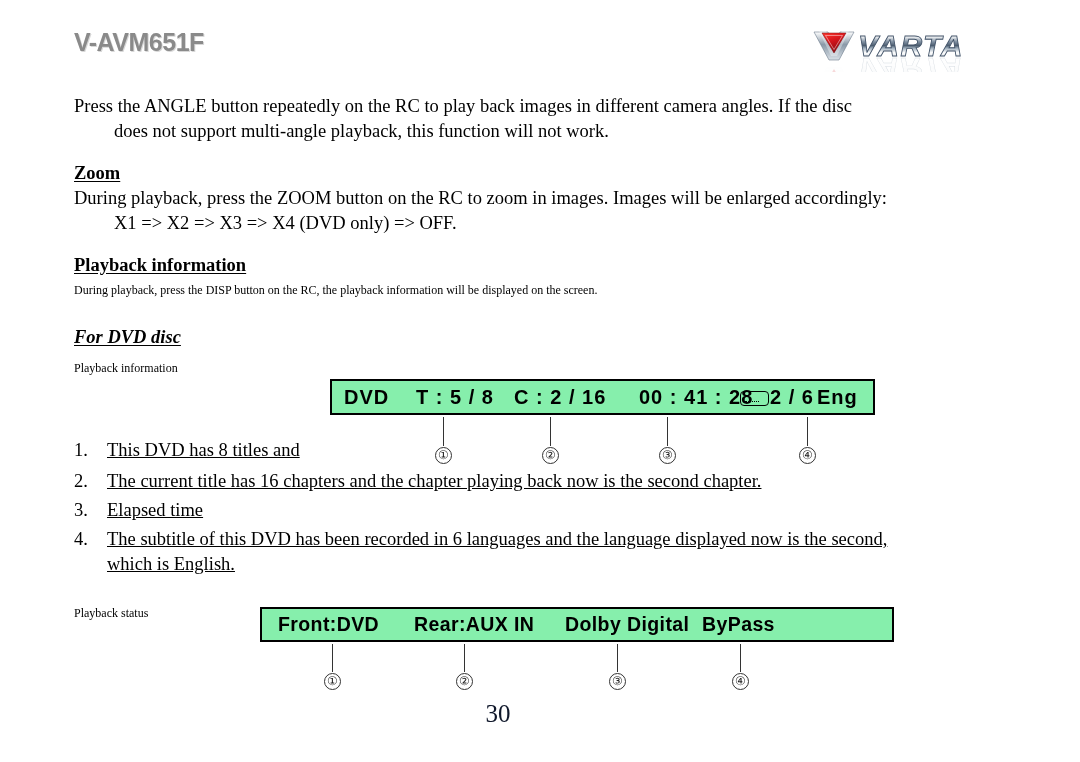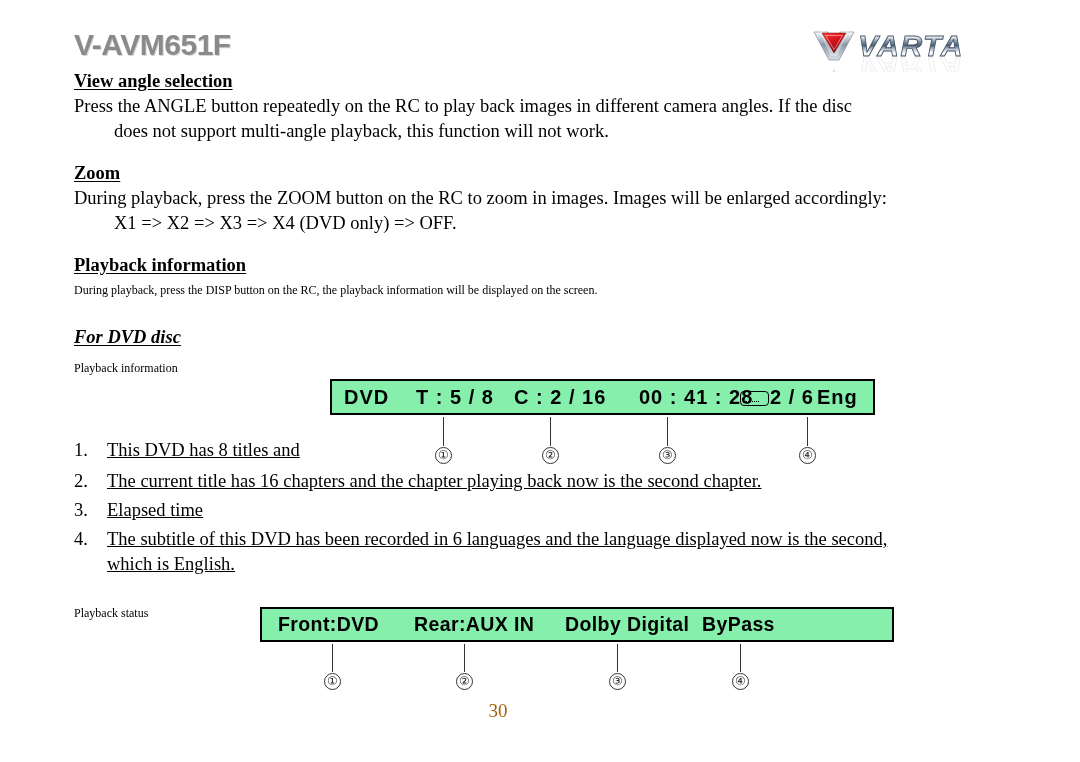--- a/index.html
+++ b/index.html
@@ -23,21 +23,21 @@
     height: 762px;
   }
 
   
   .doc-title {
     position: absolute;
     left: 74px;
     top: 28px;
     font-family: "Liberation Sans", sans-serif;
     font-weight: bold;
-    font-size: 30px;
+    font-size: 25px;
     letter-spacing: -0.5px;
     color: #8a8a8a;
     text-shadow: 1px 1px 0 #d8d8d8;
     white-space: nowrap;
     text-align: center;
   }
 
   
   .logo {
     position: absolute;
@@ -182,22 +182,22 @@
     background: #fff;
   }
 
   
   .page-number {
     position: absolute;
     left: 0;
     top: 700px;
     width: 996px;
     text-align: center;
-    font-size: 19px;
-    color: #a16207;
+    font-size: 25px;
+    color: #0f172a;
   }
 </style>
 </head>
 <body>
 
 <div class="page">
 
   <div class="doc-title">V-AVM651F</div>
 
   <div class="logo">
@@ -243,21 +243,20 @@
       </g>
 
       <text x="46" y="30" font-family="Liberation Sans, sans-serif" font-size="30" font-weight="bold" font-style="italic" letter-spacing="1.5" fill="url(#chrome)" stroke="#44556a" stroke-width="0.9">VARTA</text>
 
       <g transform="translate(0,62) scale(1,-1)" opacity="0.4">
         <text x="46" y="30" font-family="Liberation Sans, sans-serif" font-size="30" font-weight="bold" font-style="italic" letter-spacing="1.5" fill="url(#chromeRefl)" stroke="#9aa8b6" stroke-width="0.4">VARTA</text>
       </g>
     </svg>
   </div>
 
-  <div class="h-section" style="left:74px; top:71px;">View angle selection</div>
 
   <div class="para" style="left:74px; top:94px; width:935px;">
     <span>Press the ANGLE button repeatedly on the RC to play back images in different camera angles. If the disc</span>
     <span class="lastline">does not support multi-angle playback, this function will not work.</span>
   </div>
 
   <div class="h-section" style="left:74px; top:163px;">Zoom</div>
 
   <div class="para" style="left:74px; top:186px; width:935px;">
     <span>During playback, press the ZOOM button on the RC to zoom in images. Images will be enlarged accordingly:</span>

